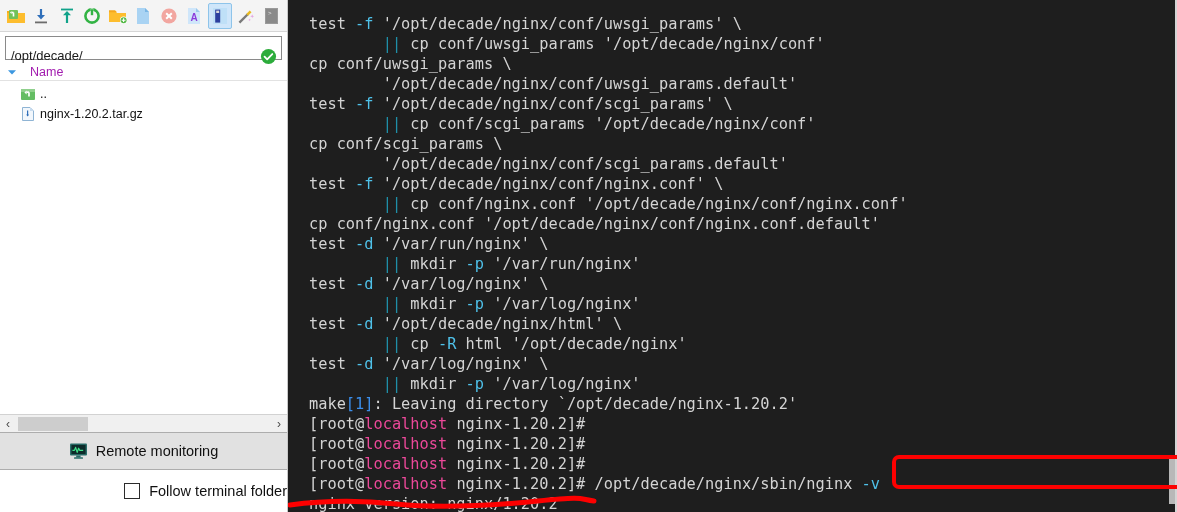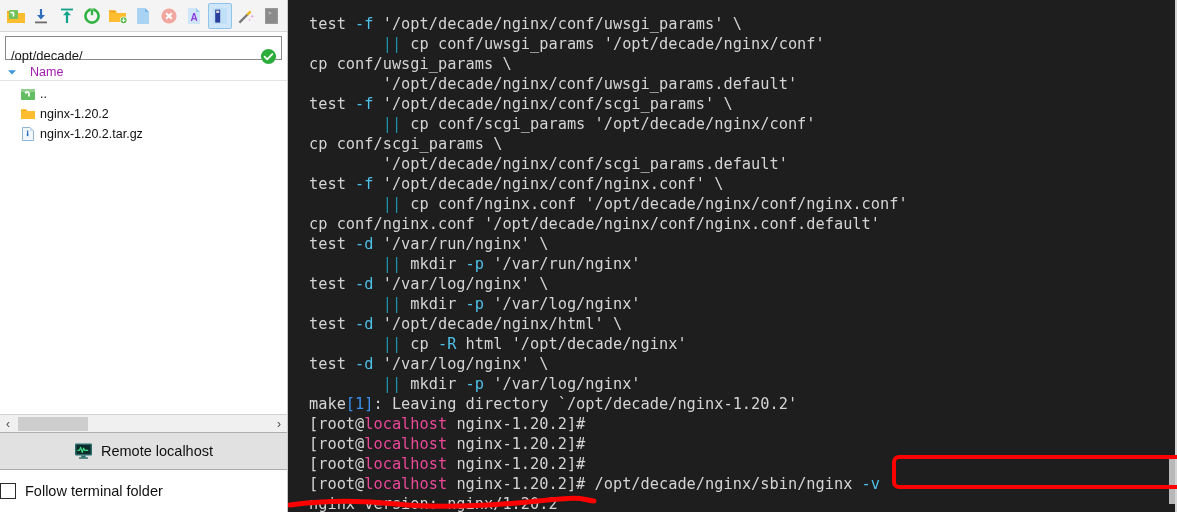--- a/index.html
+++ b/index.html
@@ -79,21 +79,21 @@
 
   .remotebtn{
     height:38px;margin:0;background:#e1e1e1;
     border:1px solid #adadad;border-left:none;border-right:none;
     display:flex;align-items:center;justify-content:center;gap:8px;
     box-sizing:border-box;
   }
   .remotebtn .lbl{font-size:14.5px;color:#101010;}
 
   .followrow{
-    height:42px;display:flex;align-items:center;justify-content:flex-start;gap:9px;
+    height:42px;display:flex;align-items:center;justify-content:flex-end;gap:9px;
     background:#ffffff;
   }
   .cbox{
     width:16px;height:16px;border:1.6px solid #2b2b2b;background:#fff;
     box-sizing:border-box;flex:0 0 16px;
   }
   .followrow .lbl{font-size:14.5px;color:#101010;}
 
   
   #right{
@@ -258,27 +258,20 @@
           <rect x="1" y="3" width="14" height="11" rx="1" fill="#64bd63"></rect>
           <rect x="1" y="3" width="14" height="3" fill="#8fd08c"></rect>
           <path d="M9 6.2v4.4" stroke="#fff" stroke-width="1.7" fill="none"></path>
           <path d="M9 6.2H6.4" stroke="#fff" stroke-width="1.7" fill="none"></path>
           <path d="M6.6 4.6 4.4 6.6l2.2 2z" fill="#fff"></path>
         </svg>
         <span class="fname">..</span>
       </div>
 
 
-      <div class="frow">
-        <svg class="ficon" viewBox="0 0 16 16">
-          <path d="M1 3.5h5l1.4 1.6H15V13H1z" fill="#fdbd2e"></path>
-          <path d="M1 3.5h5l1.4 1.6H1z" fill="#f9ad16"></path>
-        </svg>
-        <span class="fname">nginx-1.20.2</span>
-      </div>
 
       <div class="frow">
         <svg class="ficon" viewBox="0 0 16 16">
           <path d="M2.5 1.5h7.5l3.5 3.5v9.5h-11z" fill="#f2f7fc" stroke="#8fb4d4" stroke-width="1"></path>
           <path d="M10 1.5 13.5 5H10z" fill="#c7dcef"></path>
           <path d="M7.6 4.5v5.6" stroke="#2f6fba" stroke-width="1.2" fill="none"></path>
           <path d="M6.2 8.6 7.6 10.4 9 8.6z" fill="#2f6fba"></path>
         </svg>
         <span class="fname">nginx-1.20.2.tar.gz</span>
       </div>
@@ -292,21 +285,21 @@
     </div>
 
     <div class="remotebtn">
       <svg width="19" height="18" viewBox="0 0 19 18">
         <rect x="1" y="1.5" width="17" height="12" rx="1" fill="#2b6f6b"></rect>
         <rect x="2.4" y="2.9" width="14.2" height="9.2" fill="#0d2b2a"></rect>
         <path d="M3.4 8.4h2l1.2-3 1.6 5 1.4-4.2 1.2 2.2h3.4" stroke="#3fe08a" stroke-width="1.2" fill="none" stroke-linejoin="round"></path>
         <rect x="7.2" y="13.5" width="4.4" height="2" fill="#2b6f6b"></rect>
         <rect x="5" y="15.2" width="9" height="1.6" rx="0.6" fill="#2b6f6b"></rect>
       </svg>
-      <span class="lbl">Remote localhost</span>
+      <span class="lbl">Remote monitoring</span>
     </div>
 
     <div class="followrow">
       <div class="cbox"></div>
       <span class="lbl">Follow terminal folder</span>
     </div>
 
   </div>
 
   <div id="right">

